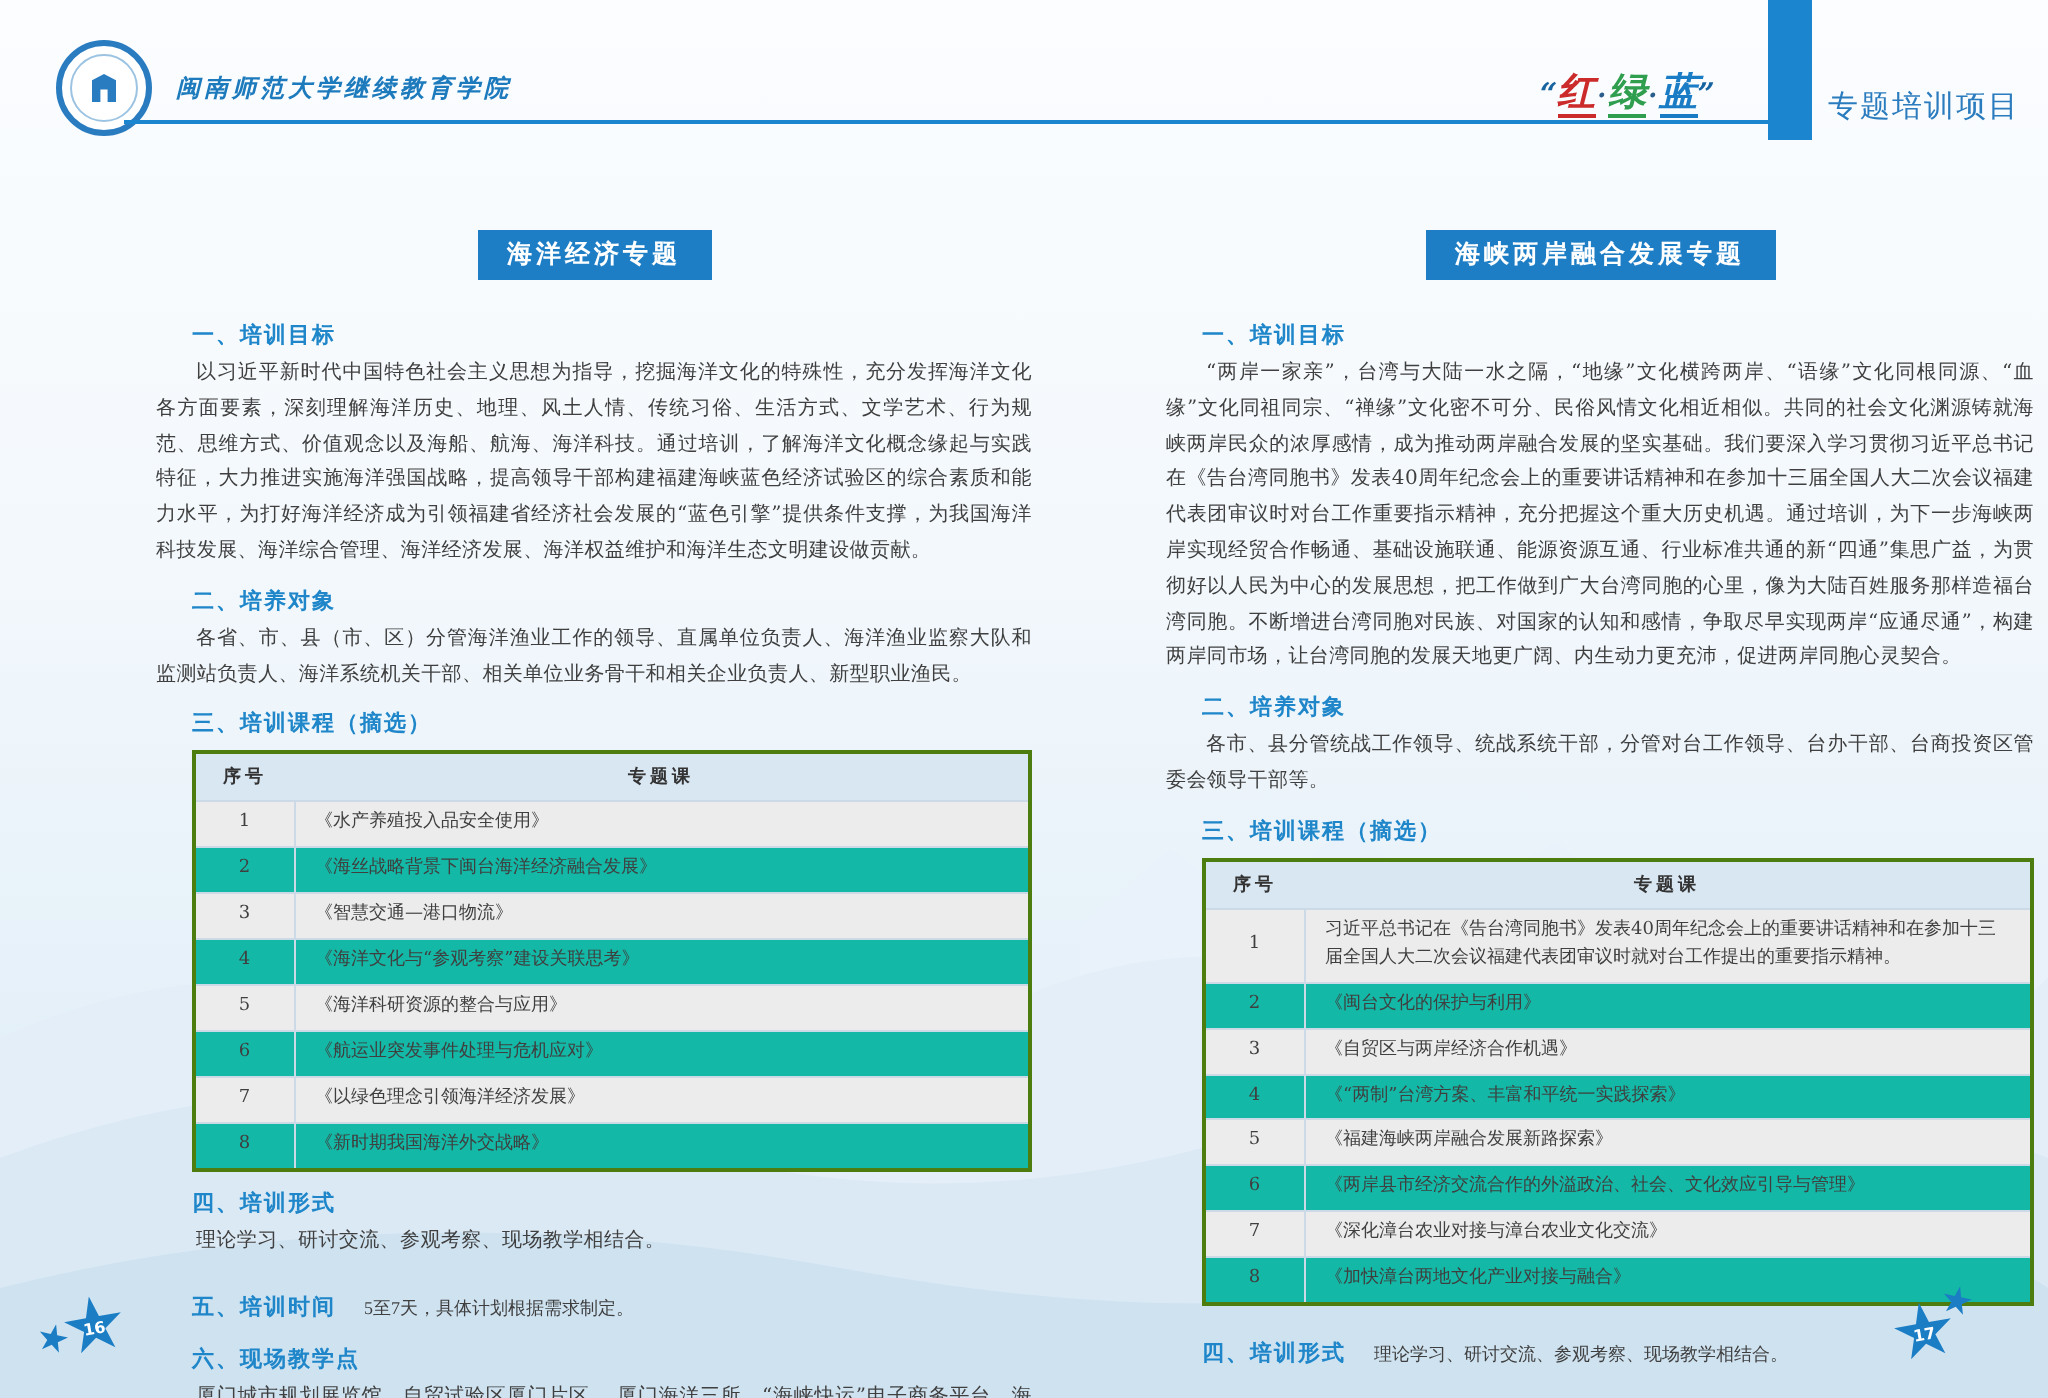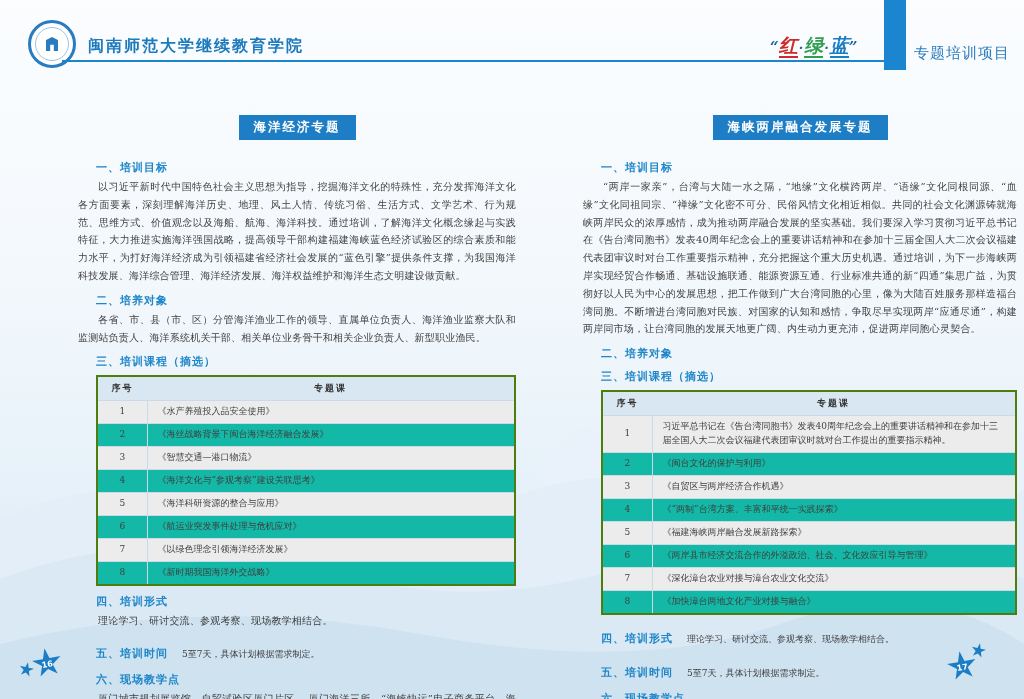--- a/index.html
+++ b/index.html
@@ -11,41 +11,41 @@
     color:#3f3f3f;
   }
   .mountains { position:absolute; left:0; bottom:0; width:1024px; height:330px; pointer-events:none; }
   
   .logo { position:absolute; left:28px; top:20px; width:48px; height:48px; border-radius:50%;
           border:3px solid #2a7cc0; background:#fff; display:flex; align-items:center; justify-content:center; }
   .logo-inner { width:34px; height:34px; border-radius:50%; border:1px solid #9cc4e2;
           display:flex; align-items:center; justify-content:center; }
   .logo-glyph { width:12px; height:14px; background:#2a7cc0;
           clip-path:polygon(50% 0%,100% 22%,100% 100%,65% 100%,65% 55%,35% 55%,35% 100%,0% 100%,0% 22%); }
-  .school-name { position:absolute; left:88px; top:36px; font-size:16px; font-weight:bold; 
+  .school-name { position:absolute; left:88px; top:36px; font-size:12px; font-weight:bold; font-style:italic;
           color:#1d7abc; letter-spacing:2px; }
   .hrule { position:absolute; left:62px; top:60px; width:822px; height:2px; background:#1b86cf; }
   .slogan { position:absolute; left:770px; top:33px; font-size:19px; font-weight:bold; font-style:italic; white-space:nowrap; }
   .slogan .q { color:#16649f; font-size:15px; }
   .slogan .dot { color:#2b5d8c; font-size:13px; padding:0 1px; }
   .ch-red { color:#cc2b2b; border-bottom:2px solid #cc2b2b; }
   .ch-green { color:#2f9e4e; border-bottom:2px solid #2f9e4e; }
   .ch-blue { color:#1a7cc4; border-bottom:2px solid #1a7cc4; }
   .hbar { position:absolute; left:884px; top:0; width:22px; height:70px; background:#1b86cf; }
   .program-label { position:absolute; left:914px; top:44px; font-size:15px; color:#2b7cbe; letter-spacing:1px; white-space:nowrap;font-family:Liberation Serif, serif; }
   
   .col { position:absolute; top:115px; }
   .col-left  { left:78px;  width:438px; }
   .col-right { left:583px; width:434px; }
   .badge { display:block; width:fit-content; margin:0 auto 20px auto; background:#1e7ec5; color:#fff;
            font-weight:bold; font-size:12.5px; letter-spacing:2px; padding:4px 15px; }
   .sec-h { color:#1e86c9; font-weight:bold; font-size:11px; margin:8px 0 3px 18px; letter-spacing:1px; }
   .sec-h.inline { display:inline-block; margin-right:14px; }
   .body-p { font-size:10px; line-height:1.78; text-align:justify; text-indent:2em; color:#3f3f3f; letter-spacing:0.2px; }
-  .inline-row { margin:8px 0 3px 0; font-size:9px; }
+  .inline-row { margin:8px 0 3px 0; font-size:9px;font-family:Liberation Serif, serif; }
   .inline-row .txt { color:#3f3f3f; }
   
   table.courses { width:calc(100% - 18px); margin:6px 1px 4px 18px; border-collapse:collapse; font-size:9px;
                   border:2px solid #4d7c0f; background:#14b8a6; }
   table.courses th { background:#d9e7f3; color:#333; font-weight:bold; padding:5px 4px; letter-spacing:2px; }
   table.courses td { padding:4px 10px; border-top:1px solid #ccd9e6; line-height:1.55; }
   table.courses td.no { width:50px; text-align:center; border-right:1px solid #ccd9e6; }
   table.courses tr:nth-child(even) td { background:#ececec; }
   
   .star { position:absolute; background:#1b7ec5; display:flex; align-items:center; justify-content:center;
@@ -141,20 +141,21 @@
   <p class="body-p">厦门城市规划展览馆、自贸试验区厦门片区、 厦门海洋三所、“海峡快运”电子商务平台、海峡电子商务创业园、跨境贸易电子商务公共服务平台、漳州月港海丝文化遗址。</p>
 </div>
 
 <div class="col col-right">
   <div class="badge">海峡两岸融合发展专题</div>
 
   <div class="sec-h">一、培训目标</div>
   <p class="body-p">“两岸一家亲”，台湾与大陆一水之隔，“地缘”文化横跨两岸、“语缘”文化同根同源、“血缘”文化同祖同宗、“禅缘”文化密不可分、民俗风情文化相近相似。共同的社会文化渊源铸就海峡两岸民众的浓厚感情，成为推动两岸融合发展的坚实基础。我们要深入学习贯彻习近平总书记在《告台湾同胞书》发表40周年纪念会上的重要讲话精神和在参加十三届全国人大二次会议福建代表团审议时对台工作重要指示精神，充分把握这个重大历史机遇。通过培训，为下一步海峡两岸实现经贸合作畅通、基础设施联通、能源资源互通、行业标准共通的新“四通”集思广益，为贯彻好以人民为中心的发展思想，把工作做到广大台湾同胞的心里，像为大陆百姓服务那样造福台湾同胞。不断增进台湾同胞对民族、对国家的认知和感情，争取尽早实现两岸“应通尽通”，构建两岸同市场，让台湾同胞的发展天地更广阔、内生动力更充沛，促进两岸同胞心灵契合。</p>
 
   <div class="sec-h">二、培养对象</div>
+  <p class="body-p">各市、县分管统战工作领导、统战系统干部，分管对台工作领导、台办干部、台商投资区管委会领导干部等。</p>
 
   <div class="sec-h">三、培训课程（摘选）</div>
   <table class="courses">
     <tbody>
         <tr>
       <th class="no">序号</th>
       <th>专题课</th>
     </tr>
     <tr>
           <td class="no">1</td>

